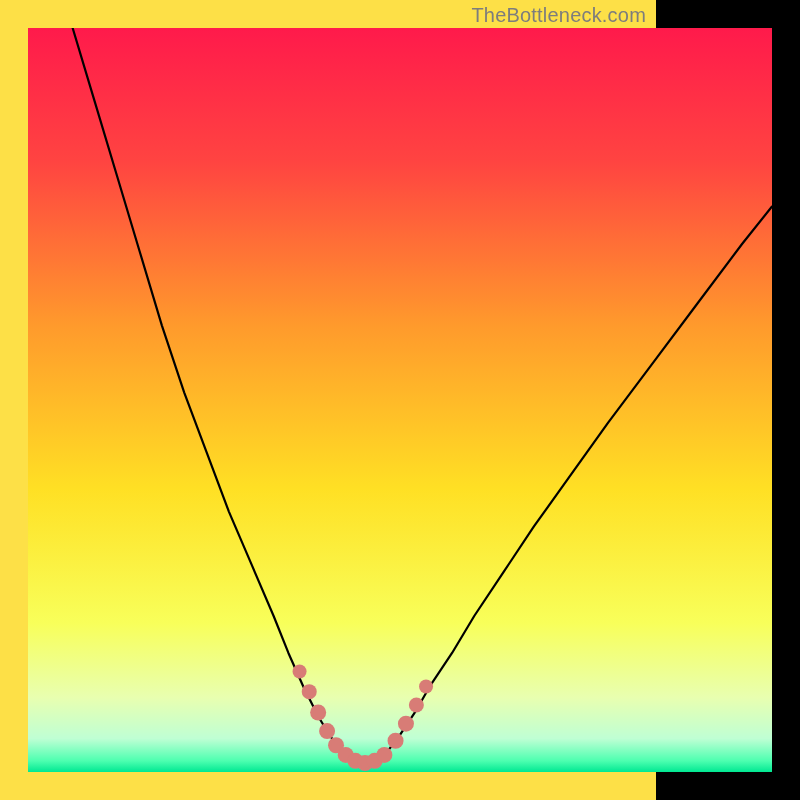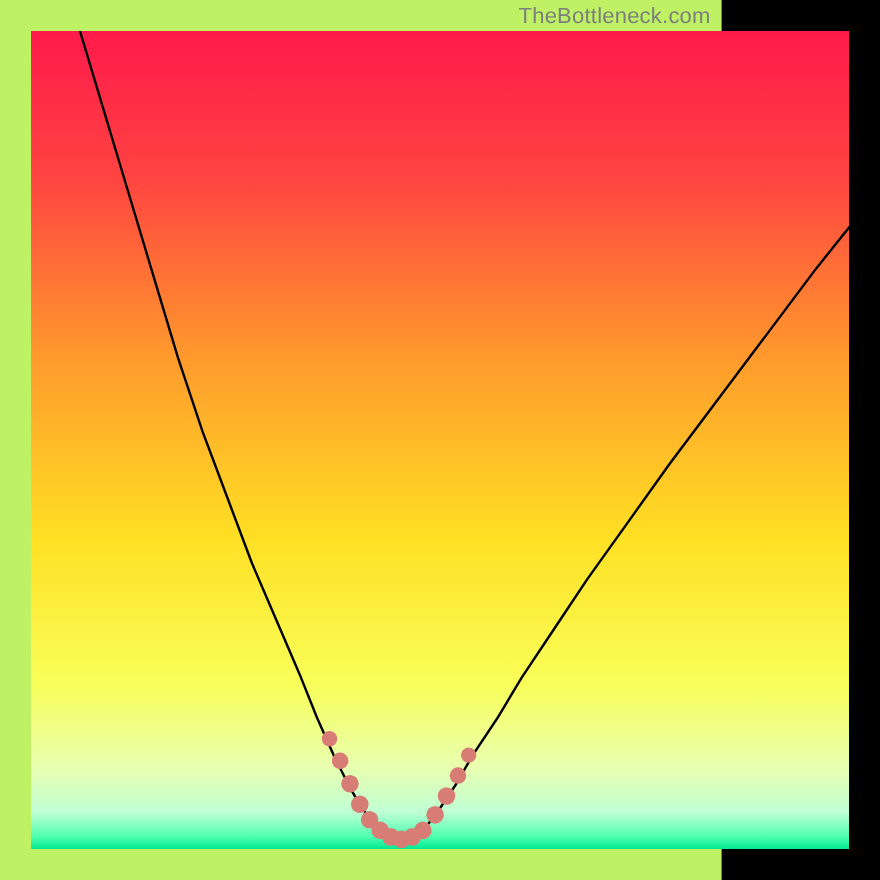--- a/index.html
+++ b/index.html
@@ -10,21 +10,21 @@
     overflow: hidden;
     background: #000;
     font-family: Arial, Helvetica, sans-serif;
   }
   .frame {
     position: absolute;
     top: 0;
     left: 0;
     width: 656px;
     height: 800px;
-    background: #bef264;
+    background: #fde047;
   }
   .plot {
     position: absolute;
     top: 28px;
     left: 28px;
     width: 744px;
     height: 744px;
     overflow: hidden;
   }
   .watermark {

